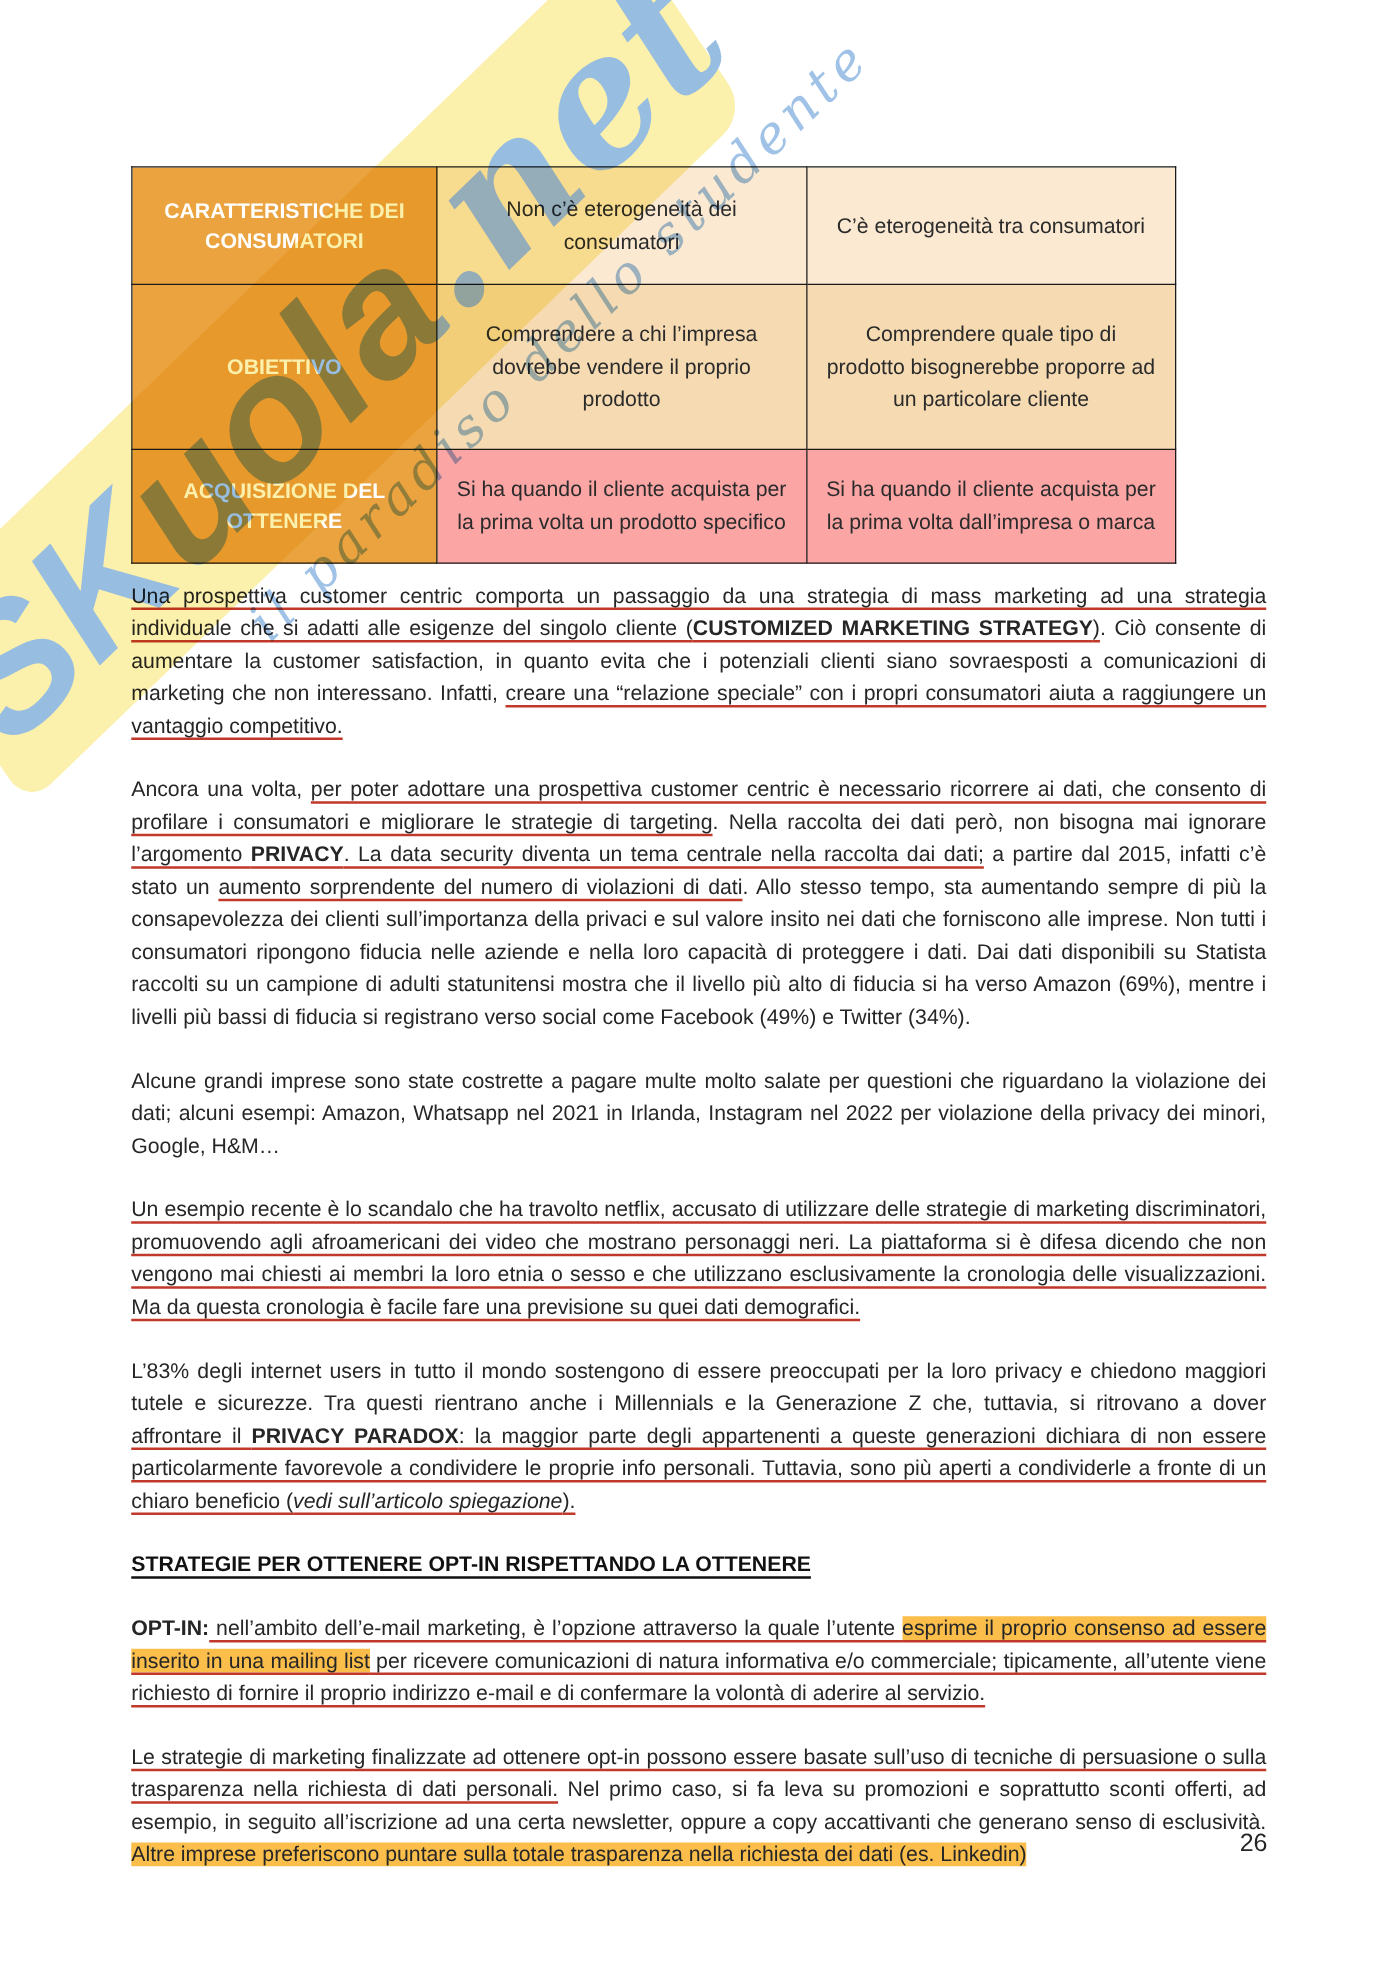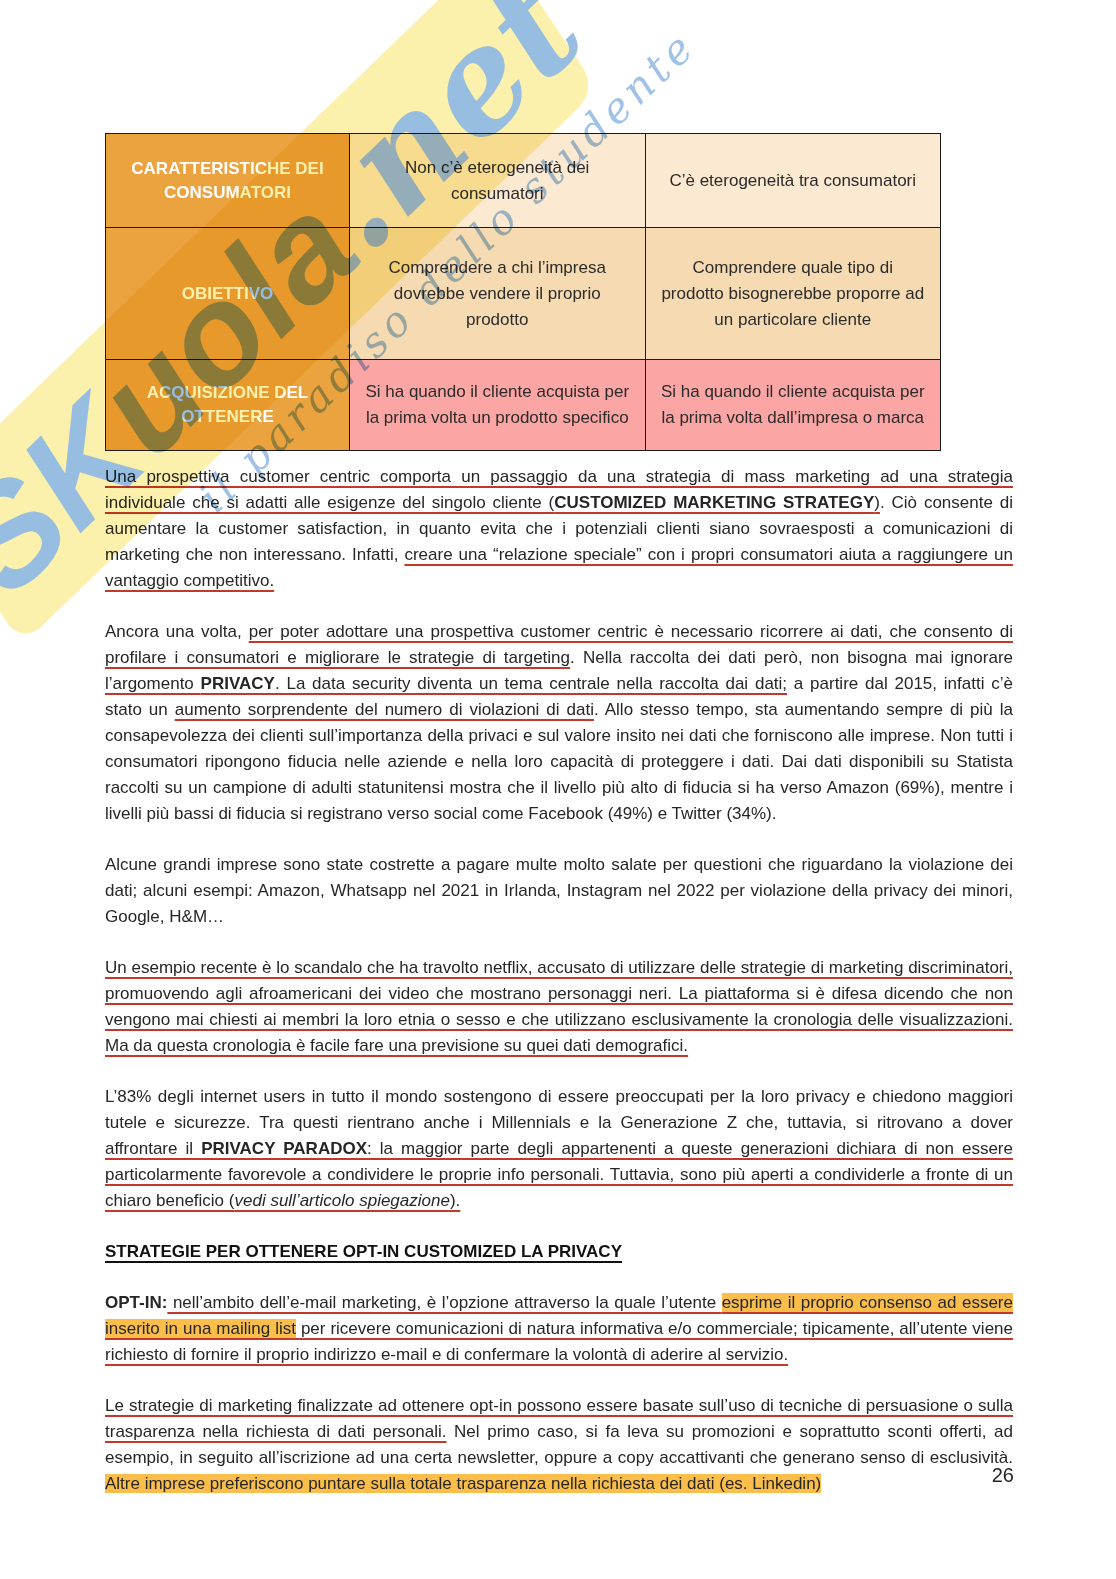--- a/index.html
+++ b/index.html
@@ -98,21 +98,21 @@
     <p class="para"><span class="u">Una prospettiva customer centric comporta un passaggio da una strategia di mass marketing ad una strategia individuale che si adatti alle esigenze del singolo cliente (</span><span class="u b">CUSTOMIZED MARKETING STRATEGY</span><span class="u">)</span><span>. Ciò consente di aumentare la customer satisfaction, in quanto evita che i potenziali clienti siano sovraesposti a comunicazioni di marketing che non interessano. Infatti, </span><span class="u">creare una “relazione speciale” con i propri consumatori aiuta a raggiungere un vantaggio competitivo.</span></p>
 
     <p class="para"><span>Ancora una volta, </span><span class="u">per poter adottare una prospettiva customer centric è necessario ricorrere ai dati, che consento di profilare i consumatori e migliorare le strategie di targeting</span><span>. Nella raccolta dei dati però, non bisogna mai ignorare </span><span class="u">l’argomento </span><span class="u b">PRIVACY</span><span class="u">. La data security diventa un tema centrale nella raccolta dai dati;</span><span> a partire dal 2015, infatti c’è stato un </span><span class="u">aumento sorprendente del numero di violazioni di dati</span><span>. Allo stesso tempo, sta aumentando sempre di più la consapevolezza dei clienti sull’importanza della privaci e sul valore insito nei dati che forniscono alle imprese. Non tutti i consumatori ripongono fiducia nelle aziende e nella loro capacità di proteggere i dati. Dai dati disponibili su Statista raccolti su un campione di adulti statunitensi mostra che il livello più alto di fiducia si ha verso Amazon (69%), mentre i livelli più bassi di fiducia si registrano verso social come Facebook (49%) e Twitter (34%).</span></p>
 
     <p class="para"><span>Alcune grandi imprese sono state costrette a pagare multe molto salate per questioni che riguardano la violazione dei dati; alcuni esempi: Amazon, Whatsapp nel 2021 in Irlanda, Instagram nel 2022 per violazione della privacy dei minori, Google, H&amp;M…</span></p>
 
     <p class="para"><span class="u">Un esempio recente è lo scandalo che ha travolto netflix, accusato di utilizzare delle strategie di marketing discriminatori, promuovendo agli afroamericani dei video che mostrano personaggi neri. La piattaforma si è difesa dicendo che non vengono mai chiesti ai membri la loro etnia o sesso e che utilizzano esclusivamente la cronologia delle visualizzazioni. Ma da questa cronologia è facile fare una previsione su quei dati demografici.</span></p>
 
     <p class="para"><span>L’83% degli internet users in tutto il mondo sostengono di essere preoccupati per la loro privacy e chiedono maggiori tutele e sicurezze. Tra questi rientrano anche i Millennials e la Generazione Z che, tuttavia, si ritrovano a dover </span><span class="u">affrontare il </span><span class="u b">PRIVACY PARADOX</span><span class="u">: la maggior parte degli appartenenti a queste generazioni dichiara di non essere particolarmente favorevole a condividere le proprie info personali. Tuttavia, sono più aperti a condividerle a fronte di un chiaro beneficio (</span><span class="u i">vedi sull’articolo spiegazione</span><span class="u">).</span></p>
 
-    <h2 class="sec">STRATEGIE PER OTTENERE OPT-IN CUSTOMIZED LA PRIVACY</h2>
+    <h2 class="sec">STRATEGIE PER OTTENERE OPT-IN RISPETTANDO LA OTTENERE</h2>
 
     <p class="para"><span class="b ub">OPT-IN:</span><span class="u"> nell’ambito dell’e-mail marketing, è l’opzione attraverso la quale l’utente </span><span class="u hl">esprime il proprio consenso ad essere inserito in una mailing list</span><span class="u"> per ricevere comunicazioni di natura informativa e/o commerciale; tipicamente, all’utente viene richiesto di fornire il proprio indirizzo e-mail e di confermare la volontà di aderire al servizio.</span></p>
 
     <p class="para"><span class="u">Le strategie di marketing finalizzate ad ottenere opt-in possono essere basate sull’uso di tecniche di persuasione o sulla trasparenza nella richiesta di dati personali.</span><span> Nel primo caso, si fa leva su promozioni e soprattutto sconti offerti, ad esempio, in seguito all’iscrizione ad una certa newsletter, oppure a copy accattivanti che generano senso di esclusività. </span><span class="hl">Altre imprese preferiscono puntare sulla totale trasparenza nella richiesta dei dati (es. Linkedin)</span></p>
 
   </div>
 
   <div class="page-number">26</div>
 </div>
 

